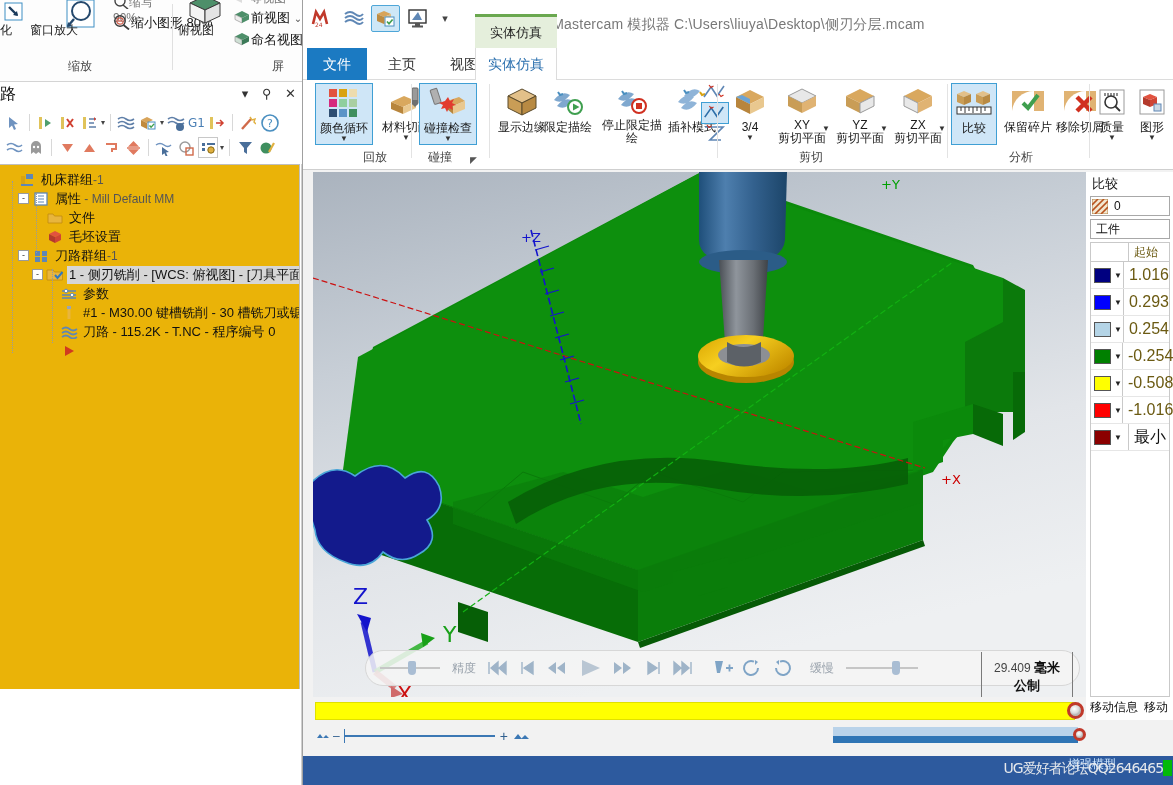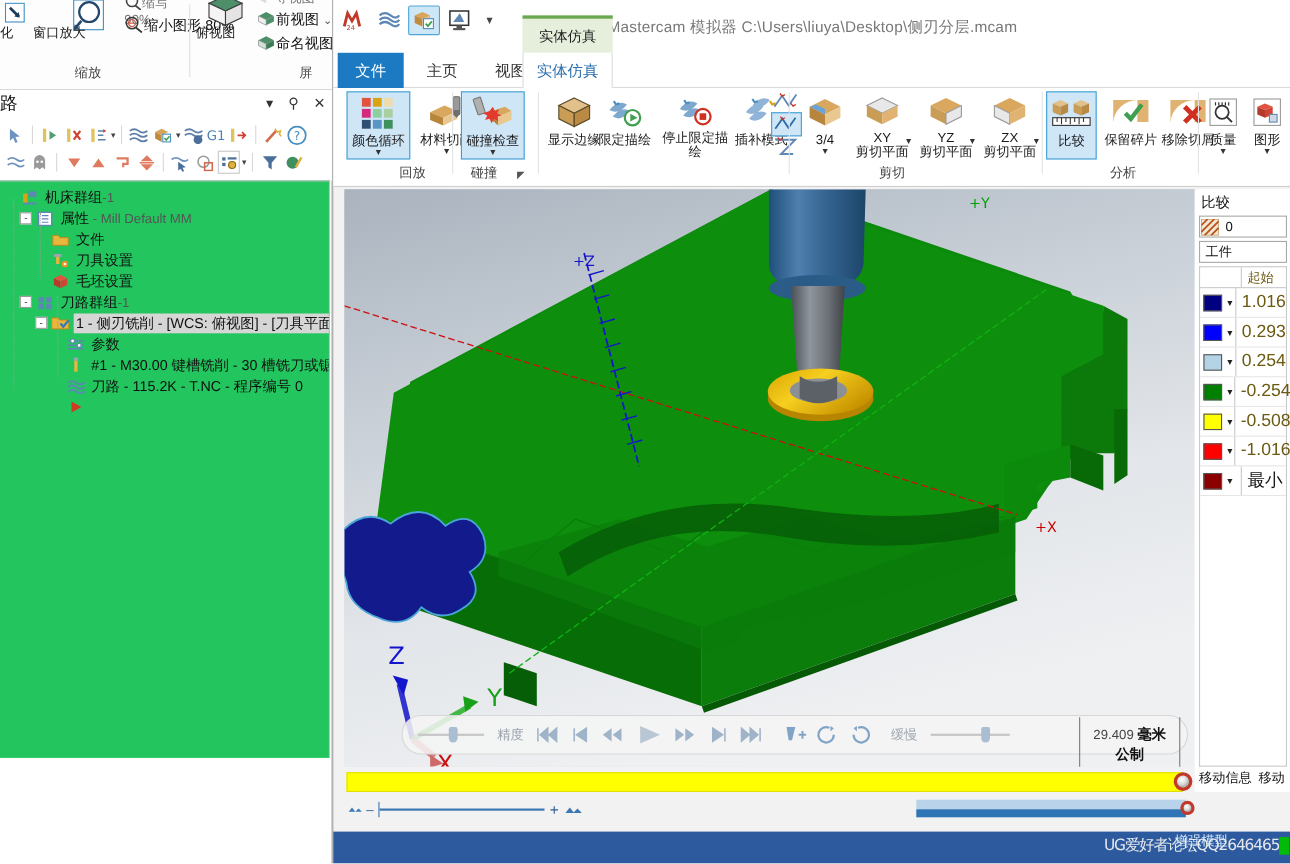--- a/index.html
+++ b/index.html
@@ -52,21 +52,21 @@
     background: #ffffff; padding: 2px 0 0 2px;
   }
   .tb-row { height: 25px; display: flex; align-items: center; gap: 2px; padding-left: 2px;}
   .tb-icn {
     width: 20px; height: 21px; display: inline-flex; align-items: center; justify-content: center;
   }
   .tb-div { width: 1px; height: 17px; background: #d8d8d8; margin: 0 3px; }
 
   .tp-tree {
     position: absolute; left: 0; top: 82px; width: 300px; height: 525px;
-    background: #22c55e; border: 1px solid #bfbfbf; border-left: none; border-bottom: none;
+    background: #eab308; border: 1px solid #bfbfbf; border-left: none; border-bottom: none;
     overflow: hidden; padding-top: 5px;
   }
   .tree-row {
     display: flex; align-items: center; height: 19px; white-space: nowrap;
     font-size: 13px; color: #111; padding-left: 4px;
   }
   .tree-row.sel-row .tr-label { background: #d6d6d6; }
   .tr-indent { display:inline-block; }
   .tr-exp {
     width: 11px; height: 11px; border: 1px solid #9a9a9a; background: #fff;
@@ -528,33 +528,20 @@
             </div>
             <div class="tree-row">
               <span class="tr-indent" style="width:28px;flex:none;"></span>
               <span class="tr-spacer"></span>
               <span class="tr-icon">
                 <svg width="16" height="14">
                   <path d="M1 3 h5 l1.5 2 h7.5 v7 h-14 z" fill="#e8b53d" stroke="#c08a10" stroke-width=".8"></path>
                 </svg>
               </span>
               <span class="tr-label">文件</span>
-            </div>
-            <div class="tree-row">
-              <span class="tr-indent" style="width:28px;flex:none;"></span>
-              <span class="tr-spacer"></span>
-              <span class="tr-icon">
-                <svg width="16" height="14">
-                  <rect x="4" y="1" width="3" height="9" fill="#e8b53d"></rect>
-                  <rect x="2" y="1" width="7" height="2.5" fill="#9aa5b0"></rect>
-                  <circle cx="12" cy="10" r="3" fill="#e8941c"></circle>
-                  <circle cx="12" cy="10" r="1.2" fill="#fff"></circle>
-                </svg>
-              </span>
-              <span class="tr-label">刀具设置</span>
             </div>
             <div class="tree-row">
               <span class="tr-indent" style="width:28px;flex:none;"></span>
               <span class="tr-spacer"></span>
               <span class="tr-icon">
                 <svg width="16" height="14">
                   <polygon points="8,1 14,4 8,7 2,4" fill="#e2523f"></polygon>
                   <polygon points="2,4 8,7 8,13 2,10" fill="#b43a2c"></polygon>
                   <polygon points="14,4 8,7 8,13 14,10" fill="#d04434"></polygon>
                 </svg>

